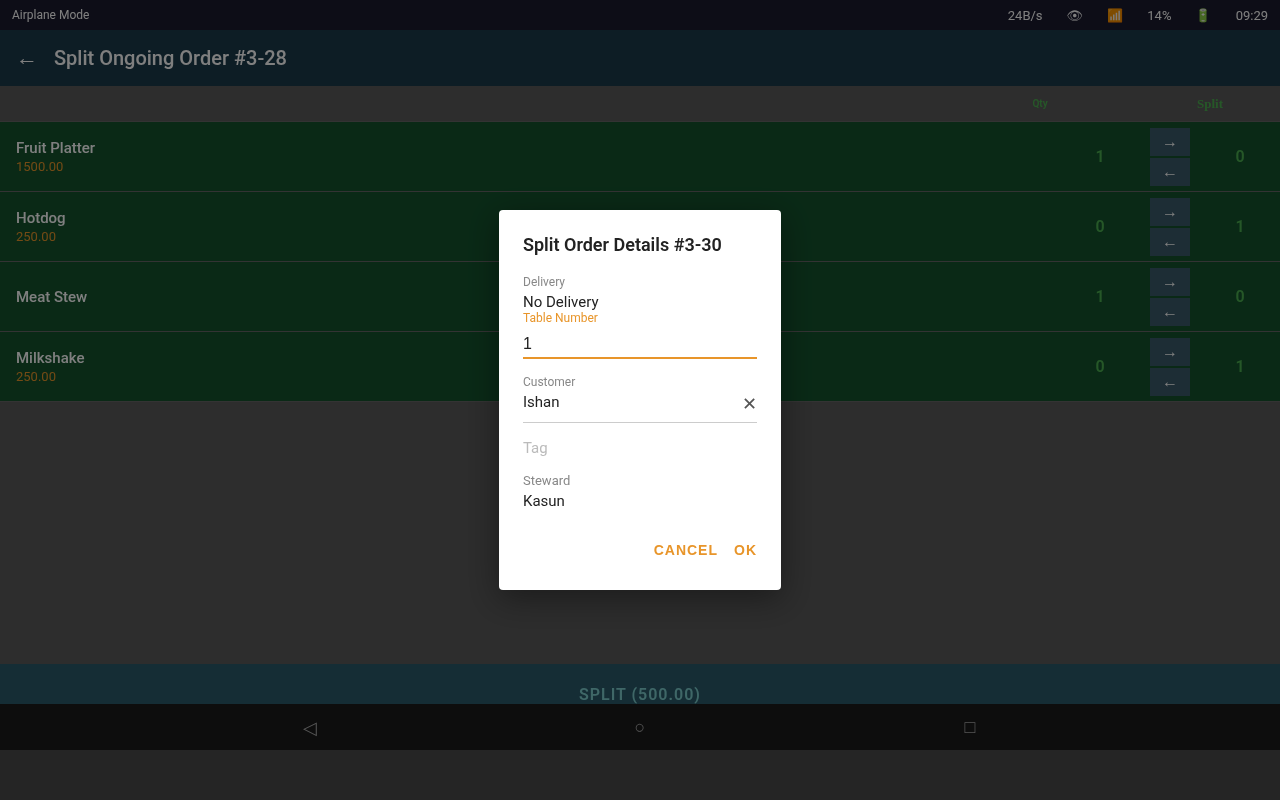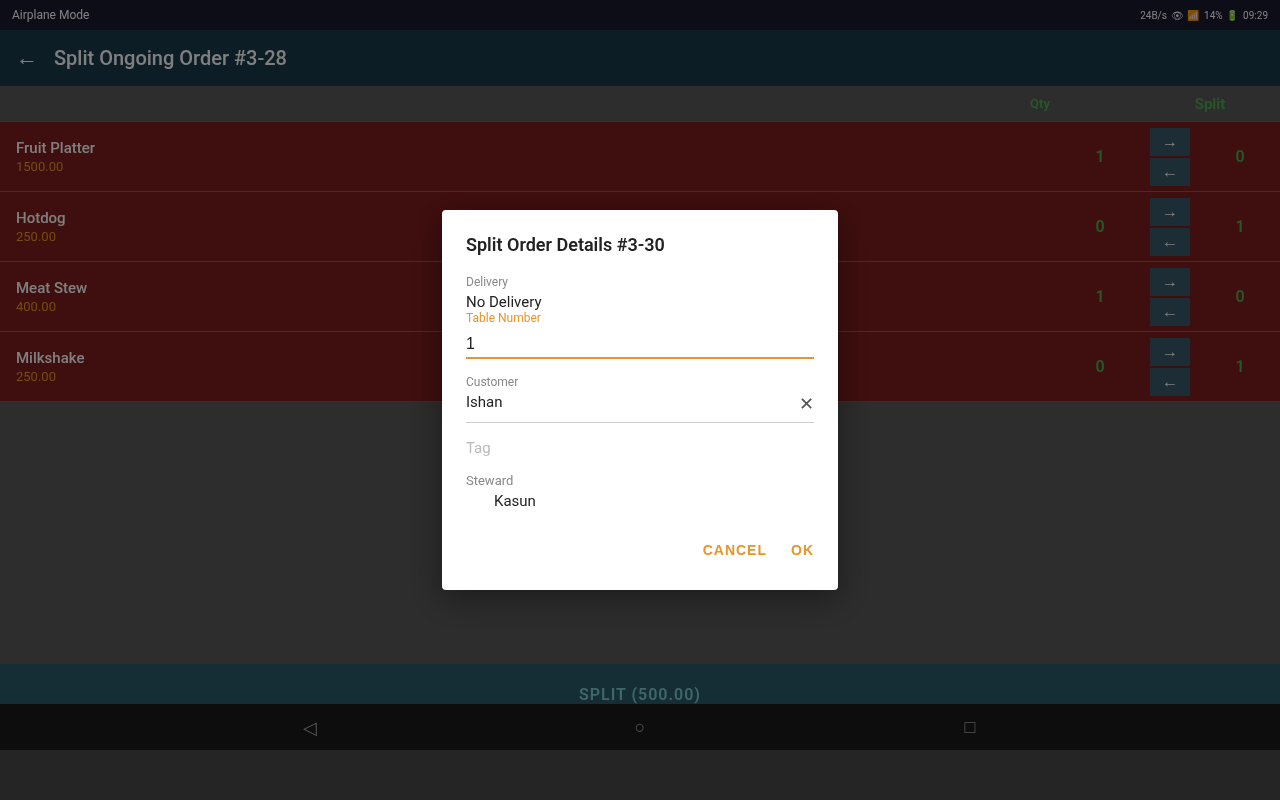--- a/index.html
+++ b/index.html
@@ -16,21 +16,21 @@
       height: 30px;
       background: #1a1a2e;
       display: flex;
       align-items: center;
       justify-content: space-between;
       padding: 0 12px;
       color: #fff;
       font-size: 12px;
     }
     .status-bar-left { display: flex; align-items: flex-end; gap: 6px; }
-    .status-bar-right { display: flex; align-items: center; gap: 4px; font-size: 10px; }
+    .status-bar-right { display: flex; align-items: center; gap: 24px; font-size: 13px; }
 
     
     .app-bar {
       height: 56px;
       background: #1a3a4a;
       display: flex;
       align-items: center;
       padding: 0 16px;
       gap: 16px;
       color: #fff;
@@ -60,30 +60,30 @@
       overflow: hidden;
     }
 
     
     .col-headers {
       display: flex;
       height: 36px;
       border-bottom: 1px solid #666;
     }
     .col-item { flex: 1; padding: 8px 16px; color: #ccc; font-size: 13px; }
-    .col-qty { width: 80px; display: flex; align-items: center; justify-content: center; color: #4CAF50; font-size: 13px; font-weight: 600; }
-    .col-split-header { width: 140px; display: flex; align-items: center; justify-content: center; color: #4CAF50; font-size: 15px; font-weight: 600; }
+    .col-qty { width: 80px; display: flex; align-items: center; justify-content: center; color: #4CAF50; font-size: 10px; font-weight: 600; }
+    .col-split-header { width: 140px; display: flex; align-items: center; justify-content: center; color: #4CAF50; font-size: 13px; font-weight: 600; font-family: Liberation Serif, serif; }
 
     
     .order-row {
       display: flex;
       align-items: center;
       height: 70px;
       border-bottom: 1px solid #666;
-      background: #7f1d1d;
+      background: #14532d;
     }
     .order-row-info { flex: 1; padding: 8px 16px; }
     .order-item-name { color: #fff; font-size: 15px; font-weight: 500; }
     .order-item-price { color: #e8952a; font-size: 13px; margin-top: 2px; }
     .order-qty { width: 80px; display: flex; align-items: center; justify-content: center; color: #4CAF50; font-size: 16px; font-weight: 600; }
     .order-arrows { width: 60px; display: flex; flex-direction: column; align-items: center; justify-content: center; gap: 2px; }
     .arrow-btn {
       width: 40px; height: 28px;
       background: #3a5a6a;
       display: flex; align-items: center; justify-content: center;
@@ -128,21 +128,21 @@
       top: 0; left: 0; right: 0; bottom: 0;
       background: rgba(0,0,0,0.5);
       display: flex;
       align-items: center;
       justify-content: center;
       z-index: 100;
     }
 
     
     .dialog {
-      width: 396px;
+      width: 282px;
       background: #fff;
       border-radius: 4px;
       padding: 24px;
       box-shadow: 0 8px 32px rgba(0,0,0,0.4);
     }
     .dialog-title {
       font-size: 18px;
       font-weight: 600;
       color: #222;
       margin-bottom: 20px;
@@ -196,26 +196,25 @@
     }
     .dialog-steward-label {
       font-size: 13px;
       color: #888;
       margin-bottom: 4px;
     }
     .dialog-steward-value {
       font-size: 15px;
       color: #222;
       margin-bottom: 24px;
-      margin-left: 28px;
     }
     .dialog-actions {
       display: flex;
       justify-content: flex-end;
-      gap: 24px;
+      gap: 16px;
     }
     .dialog-btn {
       font-size: 14px;
       font-weight: 700;
       letter-spacing: 1px;
       cursor: pointer;
       background: none;
       border: none;
       color: #e8952a;
       padding: 8px 0;
@@ -275,21 +274,20 @@
       <div class="order-arrows">
         <div class="arrow-btn">→</div>
         <div class="arrow-btn">←</div>
       </div>
       <div class="order-split-qty">1</div>
     </div>
 
     <div class="order-row">
       <div class="order-row-info">
         <div class="order-item-name">Meat Stew</div>
-        <div class="order-item-price">400.00</div>
       </div>
       <div class="order-qty">1</div>
       <div class="order-arrows">
         <div class="arrow-btn">→</div>
         <div class="arrow-btn">←</div>
       </div>
       <div class="order-split-qty">0</div>
     </div>
 
     <div class="order-row">

